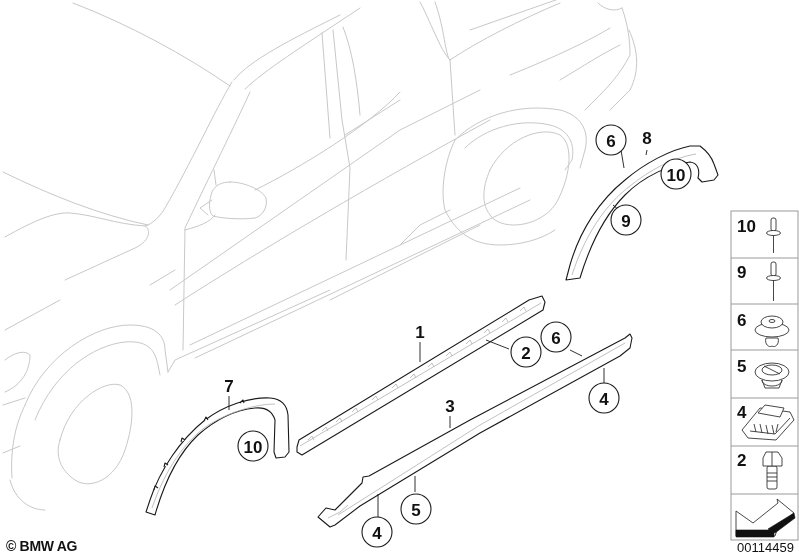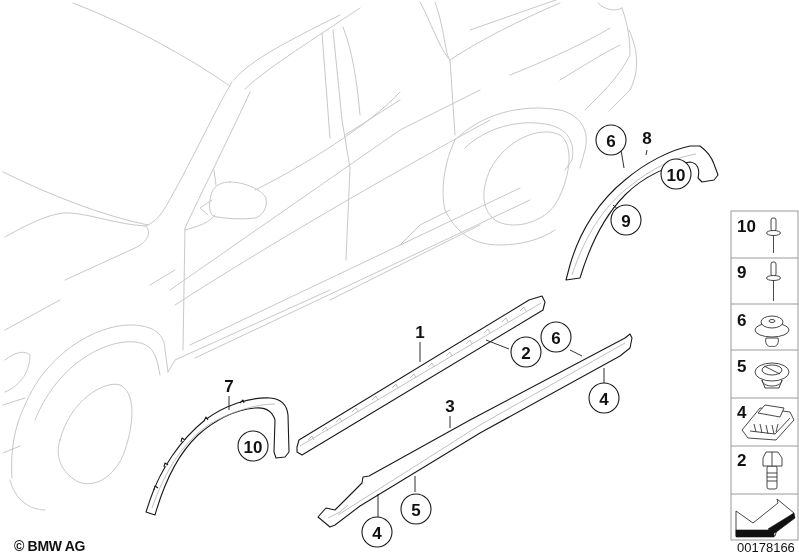--- a/index.html
+++ b/index.html
@@ -11,21 +11,21 @@
   .part-inner { fill: none; stroke: #b0b0b0; stroke-width: 0.8; }
   .leader { stroke: #1a1a1a; stroke-width: 0.9; fill: none; }
   .callout-circle { fill: #ffffff; stroke: #1a1a1a; stroke-width: 1.1; }
   .callout-text { font-family: "Liberation Sans", sans-serif; font-weight: bold; font-size: 17px; fill: #111; text-anchor: middle; dominant-baseline: central; }
   .label-text { font-family: "Liberation Sans", sans-serif; font-weight: bold; font-size: 17px; fill: #111; text-anchor: middle; }
   .legend-box { fill: #ffffff; stroke: #9a9a9a; stroke-width: 1; }
   .legend-div { stroke: #9a9a9a; stroke-width: 1; }
   .legend-num { font-family: "Liberation Sans", sans-serif; font-weight: bold; font-size: 17px; fill: #111; }
   .icon-line { fill: #ffffff; stroke: #333; stroke-width: 0.9; stroke-linejoin: round; }
   .icon-fill { fill: #111; stroke: #111; stroke-width: 0.6; }
-  .copyright { position: absolute; left: 14px; top: 538px; font-family: "Liberation Sans", sans-serif; font-size: 14px; font-weight: bold; color: #111; letter-spacing: -0.3px; }
+  .copyright { position: absolute; left: 6px; top: 538px; font-family: "Liberation Sans", sans-serif; font-size: 14px; font-weight: bold; color: #111; letter-spacing: -0.3px; }
   .diagram-no { position: absolute; left: 737px; top: 540px; font-family: "Liberation Sans", sans-serif; font-size: 13px; color: #111; }
 </style>
 </head>
 <body>
 
 <svg id="canvas" viewBox="0 0 799 559" xmlns="http://www.w3.org/2000/svg">
 
   <g>
 
     <path class="car" d="M73,3 C130,25 185,55 230,86"></path>
@@ -252,13 +252,13 @@
       <g>
         <path class="icon-line" d="M736,511 L753,523 L778,503 L777,499 L794,513 L778,527 L775,536 L736,536 Z"></path>
         <path class="icon-fill" d="M736,530 L774,530 L774,537 L736,537 Z"></path>
         <path class="icon-fill" d="M768,529 L794,513 L795,518 L775,533 Z"></path>
       </g>
     </g>
   </g>
 </svg>
 
 <div class="copyright">© BMW AG</div>
-<div class="diagram-no">00178166</div>
+<div class="diagram-no">00114459</div>
 
 </body></html>

